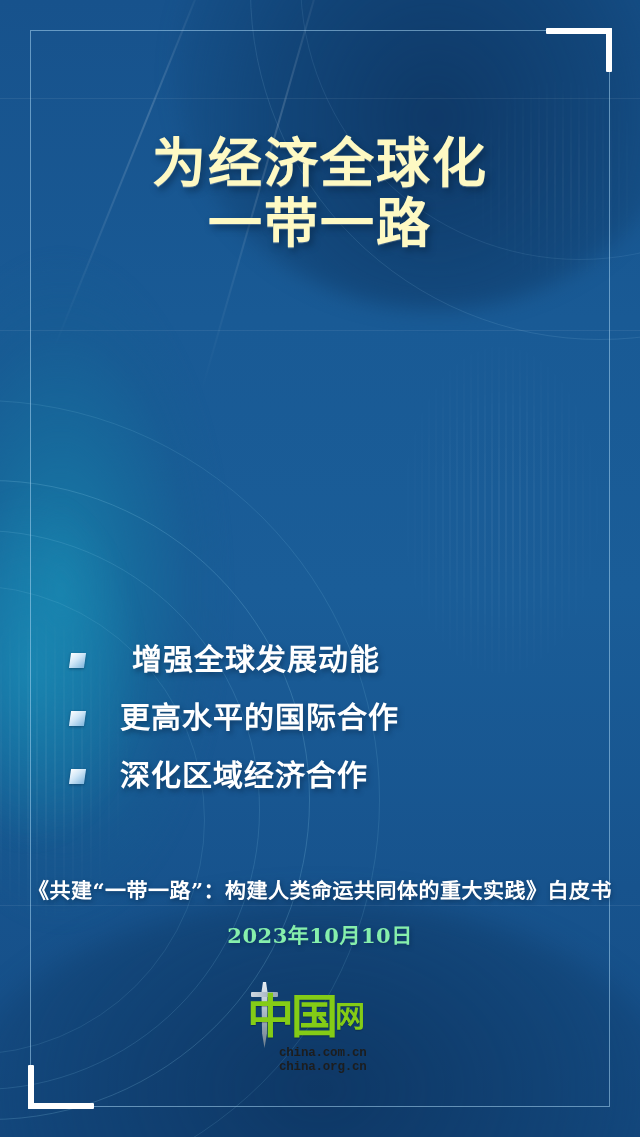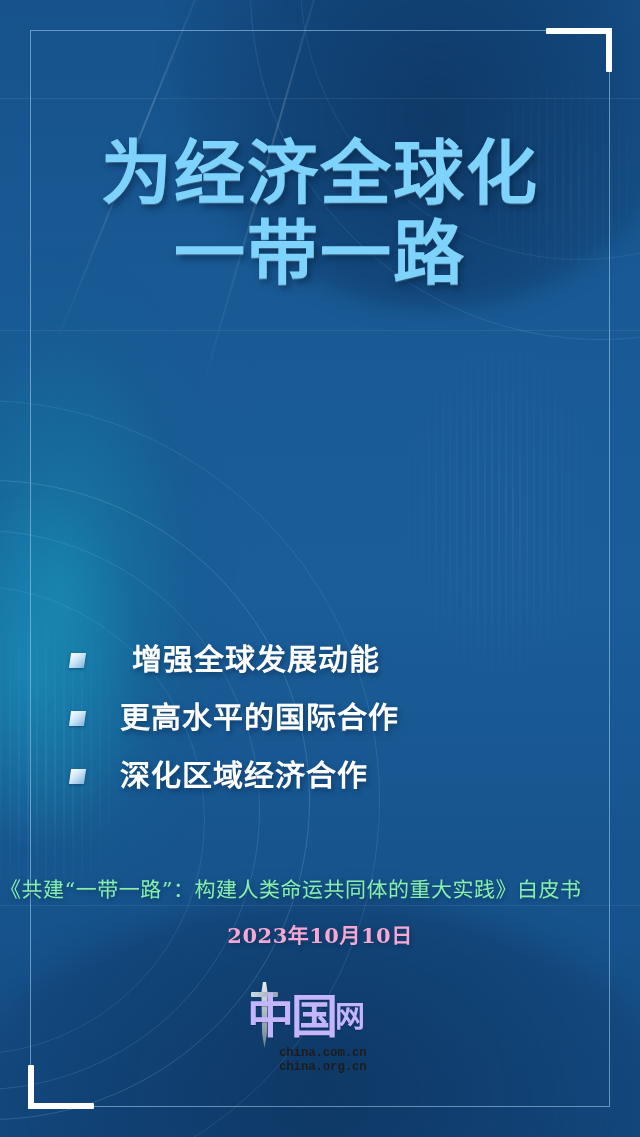--- a/index.html
+++ b/index.html
@@ -113,22 +113,22 @@
   .corner-tr{right:28px;top:28px;width:66px;height:44px;}
   .corner-tr .h{right:0;top:0;width:66px;height:6px;}
   .corner-tr .v{right:0;top:0;width:6px;height:44px;}
   .corner-bl{left:28px;bottom:28px;width:66px;height:44px;}
   .corner-bl .h{left:0;bottom:0;width:66px;height:6px;}
   .corner-bl .v{left:0;bottom:0;width:6px;height:44px;}
   
   .content{position:absolute;inset:0;}
   .title{
     position:absolute;top:134px;left:0;right:0;
-    text-align:center;color:#7dd3fc;
-    font-weight:bold;font-size:71px;line-height:1.12;
+    text-align:center;color:#fef9c3;
+    font-weight:bold;font-size:54px;line-height:1.12;
     letter-spacing:2px;
     text-shadow:3px 4px 7px rgba(6,32,62,.55), 0 1px 0 rgba(255,255,255,.35);
     font-family:"DejaVu Sans","Liberation Sans",sans-serif;
   }
   .title .line{display:block;}
   .body-text{
     position:absolute;top:366px;left:54px;width:534px;
     color:#ffffff;font-weight:bold;
     font-size:25.5px;line-height:1.58;
     text-align:justify;text-align-last:left;
@@ -149,41 +149,41 @@
     box-shadow:0 1px 3px rgba(6,32,62,.45);
   }
   .bullet .btext{
     color:#ffffff;font-weight:bold;font-size:30px;line-height:1;
     letter-spacing:1px;
     text-shadow:2px 3px 5px rgba(8,38,70,.5);
     font-family:"DejaVu Sans","Liberation Sans",sans-serif;
   }
   .bullet:first-child .btext{padding-left:12px;}
   .source{
-    position:absolute;top:880px;left:0;right:0;text-align:left;
-    color:#86efac;font-weight:normal;
+    position:absolute;top:880px;left:0;right:0;text-align:center;
+    color:#ffffff;font-weight:bold;
     font-family:"DejaVu Serif","Liberation Serif",serif;
     font-size:21px;line-height:1.0;letter-spacing:.5px;
     text-shadow:1px 2px 4px rgba(8,38,70,.5);
   }
   .source-date{
     position:absolute;top:925px;left:0;right:0;text-align:center;
-    color:#f9a8d4;font-weight:bold;
+    color:#86efac;font-weight:bold;
     font-family:"DejaVu Serif","Liberation Serif",serif;
     font-size:21px;line-height:1.0;letter-spacing:.5px;
     text-shadow:1px 2px 4px rgba(8,38,70,.5);
   }
   
   .logo{
     position:absolute;left:50%;transform:translateX(-50%);
     top:988px;width:146px;height:92px;
   }
   .logo .glyphs{
     position:absolute;left:0;top:0;width:146px;height:62px;
-    color:#c4b5fd;font-weight:bold;font-size:47px;line-height:58px;
+    color:#84cc16;font-weight:bold;font-size:47px;line-height:58px;
     font-family:"DejaVu Serif","Liberation Serif",serif;
     letter-spacing:-3px;white-space:nowrap;
     text-shadow:0 1px 1px rgba(0,0,0,.25);
   }
   .logo .wang{font-size:30px;vertical-align:6px;letter-spacing:0;}
   .logo .needle{
     position:absolute;left:12px;top:-6px;width:11px;height:66px;
     background:linear-gradient(180deg,#e8eef3 0%,#b9c6d2 35%,#8d9daa 70%,#6f8090 100%);
     clip-path:polygon(36% 0,64% 0,78% 16%,72% 78%,50% 100%,28% 78%,22% 16%);
     box-shadow:0 0 2px rgba(0,0,0,.4);

